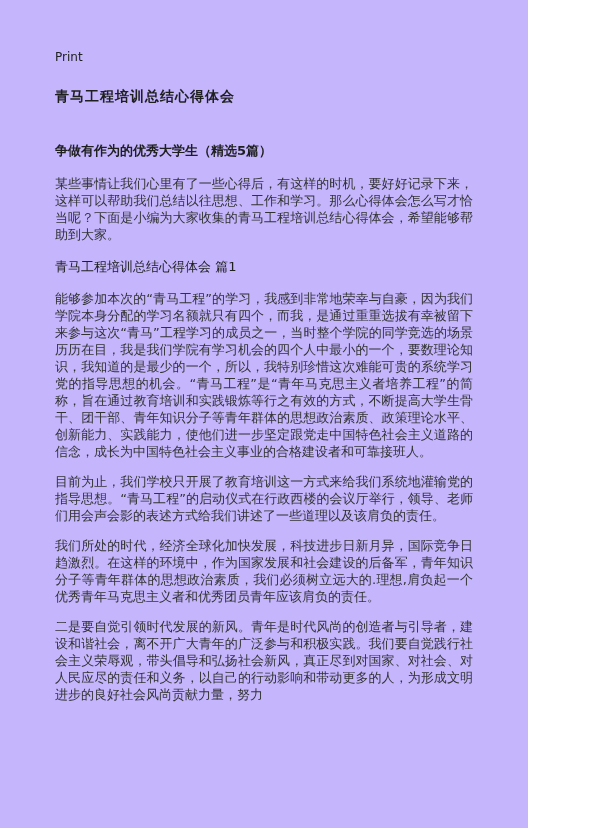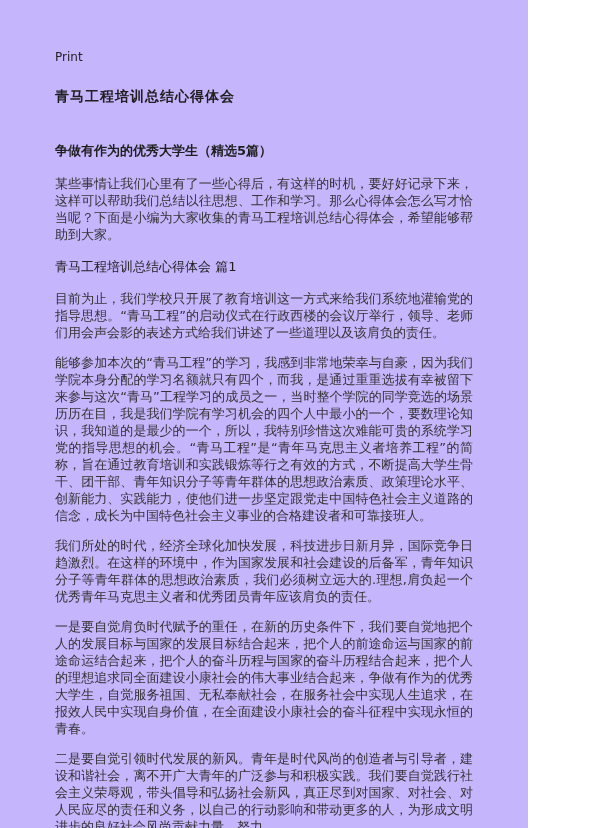--- a/index.html
+++ b/index.html
@@ -62,23 +62,22 @@
   <div class="print-label">Print</div>
 
   <h1 class="doc-title">青马工程培训总结心得体会</h1>
 
   <div class="doc-subtitle">争做有作为的优秀大学生（精选5篇）</div>
 
   <p class="paragraph">某些事情让我们心里有了一些心得后，有这样的时机，要好好记录下来，这样可以帮助我们总结以往思想、工作和学习。那么心得体会怎么写才恰当呢？下面是小编为大家收集的青马工程培训总结心得体会，希望能够帮助到大家。</p>
 
   <h2 class="section-heading">青马工程培训总结心得体会 篇1</h2>
 
+  <p class="paragraph">能够参加本次的“青马工程”的学习，我感到非常地荣幸与自豪，因为我们学院本身分配的学习名额就只有四个，而我，是通过重重选拔有幸被留下来参与这次“青马”工程学习的成员之一，当时整个学院的同学竞选的场景历历在目，我是我们学院有学习机会的四个人中最小的一个，要数理论知识，我知道的是最少的一个，所以，我特别珍惜这次难能可贵的系统学习党的指导思想的机会。“青马工程”是“青年马克思主义者培养工程”的简称，旨在通过教育培训和实践锻炼等行之有效的方式，不断提高大学生骨干、团干部、青年知识分子等青年群体的思想政治素质、政策理论水平、创新能力、实践能力，使他们进一步坚定跟党走中国特色社会主义道路的信念，成长为中国特色社会主义事业的合格建设者和可靠接班人。</p>
+
   <p class="paragraph">目前为止，我们学校只开展了教育培训这一方式来给我们系统地灌输党的指导思想。“青马工程”的启动仪式在行政西楼的会议厅举行，领导、老师们用会声会影的表述方式给我们讲述了一些道理以及该肩负的责任。</p>
-
-  <p class="paragraph">能够参加本次的“青马工程”的学习，我感到非常地荣幸与自豪，因为我们学院本身分配的学习名额就只有四个，而我，是通过重重选拔有幸被留下来参与这次“青马”工程学习的成员之一，当时整个学院的同学竞选的场景历历在目，我是我们学院有学习机会的四个人中最小的一个，要数理论知识，我知道的是最少的一个，所以，我特别珍惜这次难能可贵的系统学习党的指导思想的机会。“青马工程”是“青年马克思主义者培养工程”的简称，旨在通过教育培训和实践锻炼等行之有效的方式，不断提高大学生骨干、团干部、青年知识分子等青年群体的思想政治素质、政策理论水平、创新能力、实践能力，使他们进一步坚定跟党走中国特色社会主义道路的信念，成长为中国特色社会主义事业的合格建设者和可靠接班人。</p>
 
   <p class="paragraph">我们所处的时代，经济全球化加快发展，科技进步日新月异，国际竞争日趋激烈。在这样的环境中，作为国家发展和社会建设的后备军，青年知识分子等青年群体的思想政治素质，我们必须树立远大的.理想,肩负起一个优秀青年马克思主义者和优秀团员青年应该肩负的责任。</p>
 
-  <p class="paragraph">一是要自觉肩负时代赋予的重任，在新的历史条件下，我们要自觉地把个人的发展目标与国家的发展目标结合起来，把个人的前途命运与国家的前途命运结合起来，把个人的奋斗历程与国家的奋斗历程结合起来，把个人的理想追求同全面建设小康社会的伟大事业结合起来，争做有作为的优秀大学生，自觉服务祖国、无私奉献社会，在服务社会中实现人生追求，在报效人民中实现自身价值，在全面建设小康社会的奋斗征程中实现永恒的青春。</p>
 
   <p class="paragraph">二是要自觉引领时代发展的新风。青年是时代风尚的创造者与引导者，建设和谐社会，离不开广大青年的广泛参与和积极实践。我们要自觉践行社会主义荣辱观，带头倡导和弘扬社会新风，真正尽到对国家、对社会、对人民应尽的责任和义务，以自己的行动影响和带动更多的人，为形成文明进步的良好社会风尚贡献力量，努力</p>
 
 </div>
 
 </body></html>

